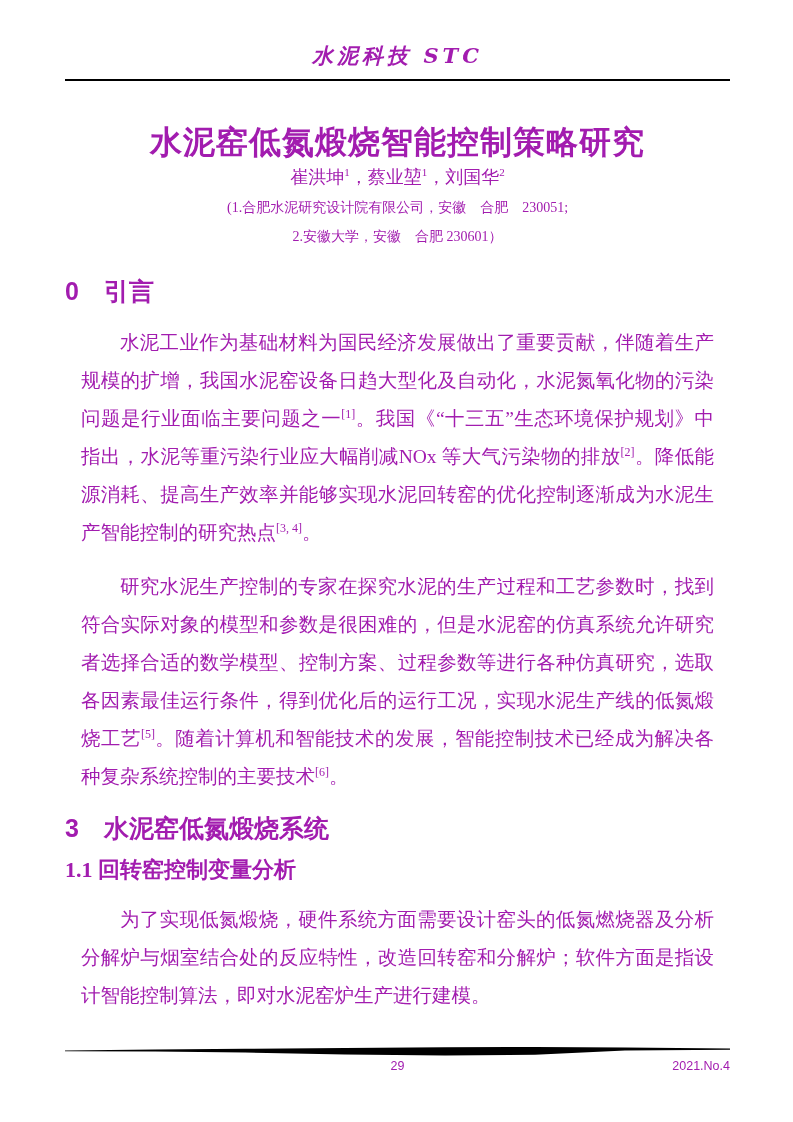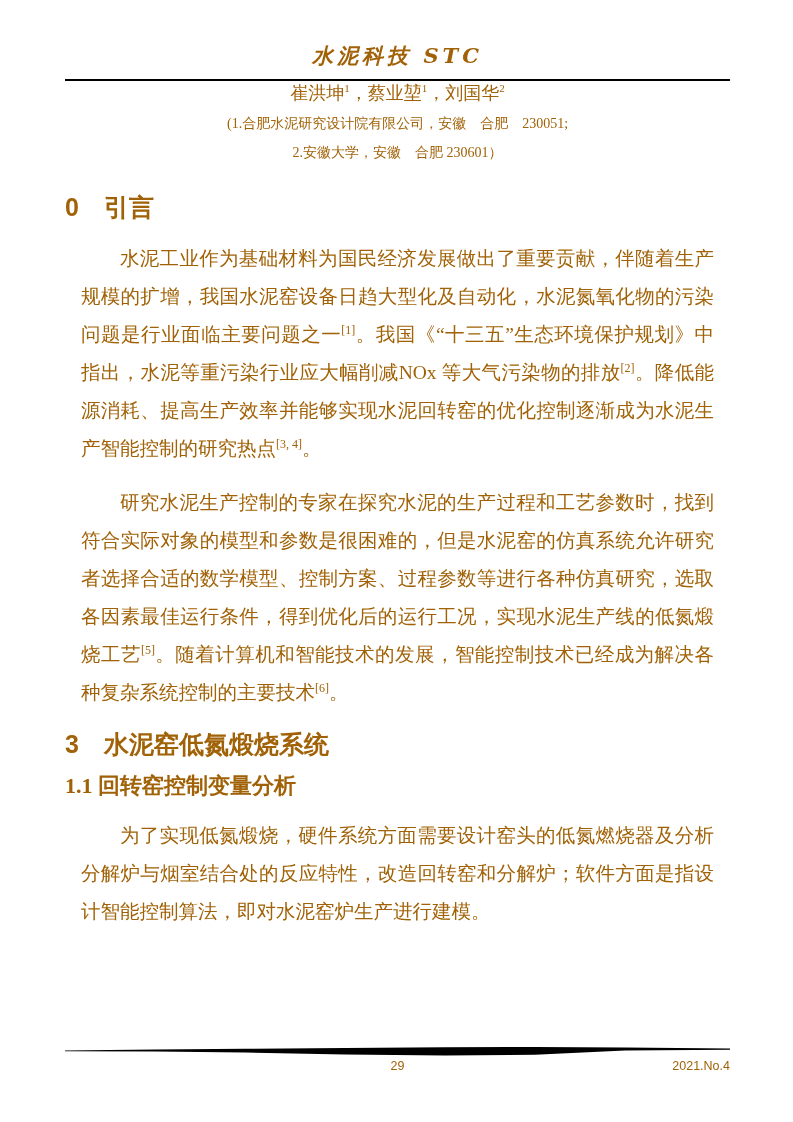--- a/index.html
+++ b/index.html
@@ -8,21 +8,21 @@
     background: #ffffff;
   }
   .page {
     position: relative;
     width: 793px;
     height: 1122px;
     background: #ffffff;
     box-sizing: border-box;
     padding: 42px 63px 0 65px;
     font-family: "Liberation Serif", serif;
-    color: #a16207;
+    color: #a21caf;
     overflow: hidden;
   }
   .journal-header {
     text-align: center;
     font-family: "DejaVu Serif", serif;
     font-style: italic;
     font-weight: bold;
     font-size: 21px;
     letter-spacing: 4px;
   }
@@ -111,20 +111,21 @@
 </style>
 </head>
 <body>
 
 <div class="page">
 
   <div class="journal-header">水泥科技  STC</div>
 
   <div class="header-rule"></div>
 
+  <h1 class="article-title" style="margin-bottom:0;">水泥窑低氮煅烧智能控制策略研究</h1>
 
   <div class="authors-line"><span>崔洪坤</span><sup>1</sup>，<span>蔡业堃</span><sup>1</sup>，<span>刘国华</span><sup>2</sup></div>
 
   <div class="affiliations">
     <div>(1.合肥水泥研究设计院有限公司，安徽　合肥　230051;</div>
     <div>2.安徽大学，安徽　合肥 230601）</div>
   </div>
 
   <div class="article-body">
       <h2>0　引言</h2>

